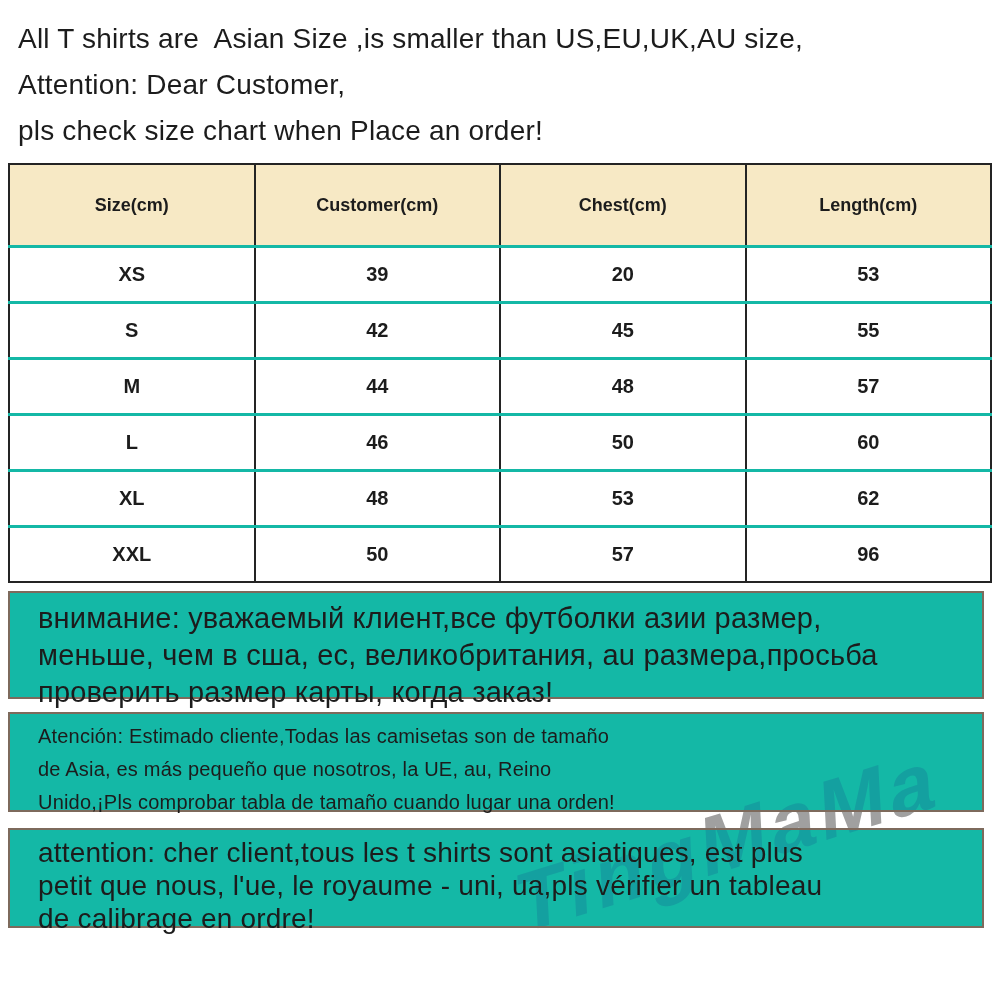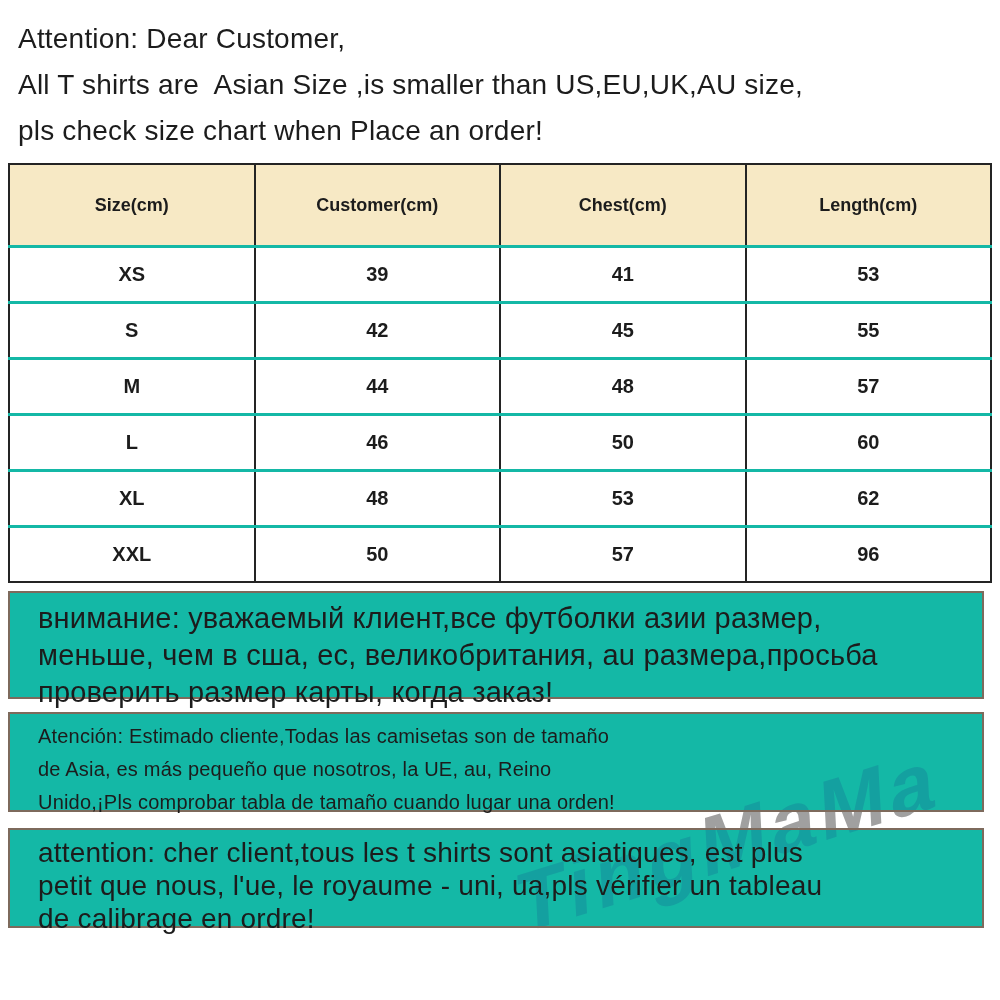--- a/index.html
+++ b/index.html
@@ -81,39 +81,39 @@
     transform-origin:left center;
     mix-blend-mode:darken;
     pointer-events:none;
     white-space:nowrap;
   }
 </style>
 </head>
 <body>
 
 <div class="intro">
+  <div class="intro-line">All T shirts are  Asian Size ,is smaller than US,EU,UK,AU size,</div>
   <div class="intro-line">Attention: Dear Customer,</div>
-  <div class="intro-line">All T shirts are  Asian Size ,is smaller than US,EU,UK,AU size,</div>
   <div class="intro-line">pls check size chart when Place an order!</div>
 </div>
 
 <table class="size-table">
   <thead>
     <tr>
       <th>Size(cm)</th>
       <th>Customer(cm)</th>
       <th>Chest(cm)</th>
       <th>Length(cm)</th>
     </tr>
   </thead>
   <tbody>
     <tr>
       <td>XS</td>
       <td>39</td>
-      <td>41</td>
+      <td>20</td>
       <td>53</td>
     </tr>
     <tr>
       <td>S</td>
       <td>42</td>
       <td>45</td>
       <td>55</td>
     </tr>
     <tr>
       <td>M</td>

